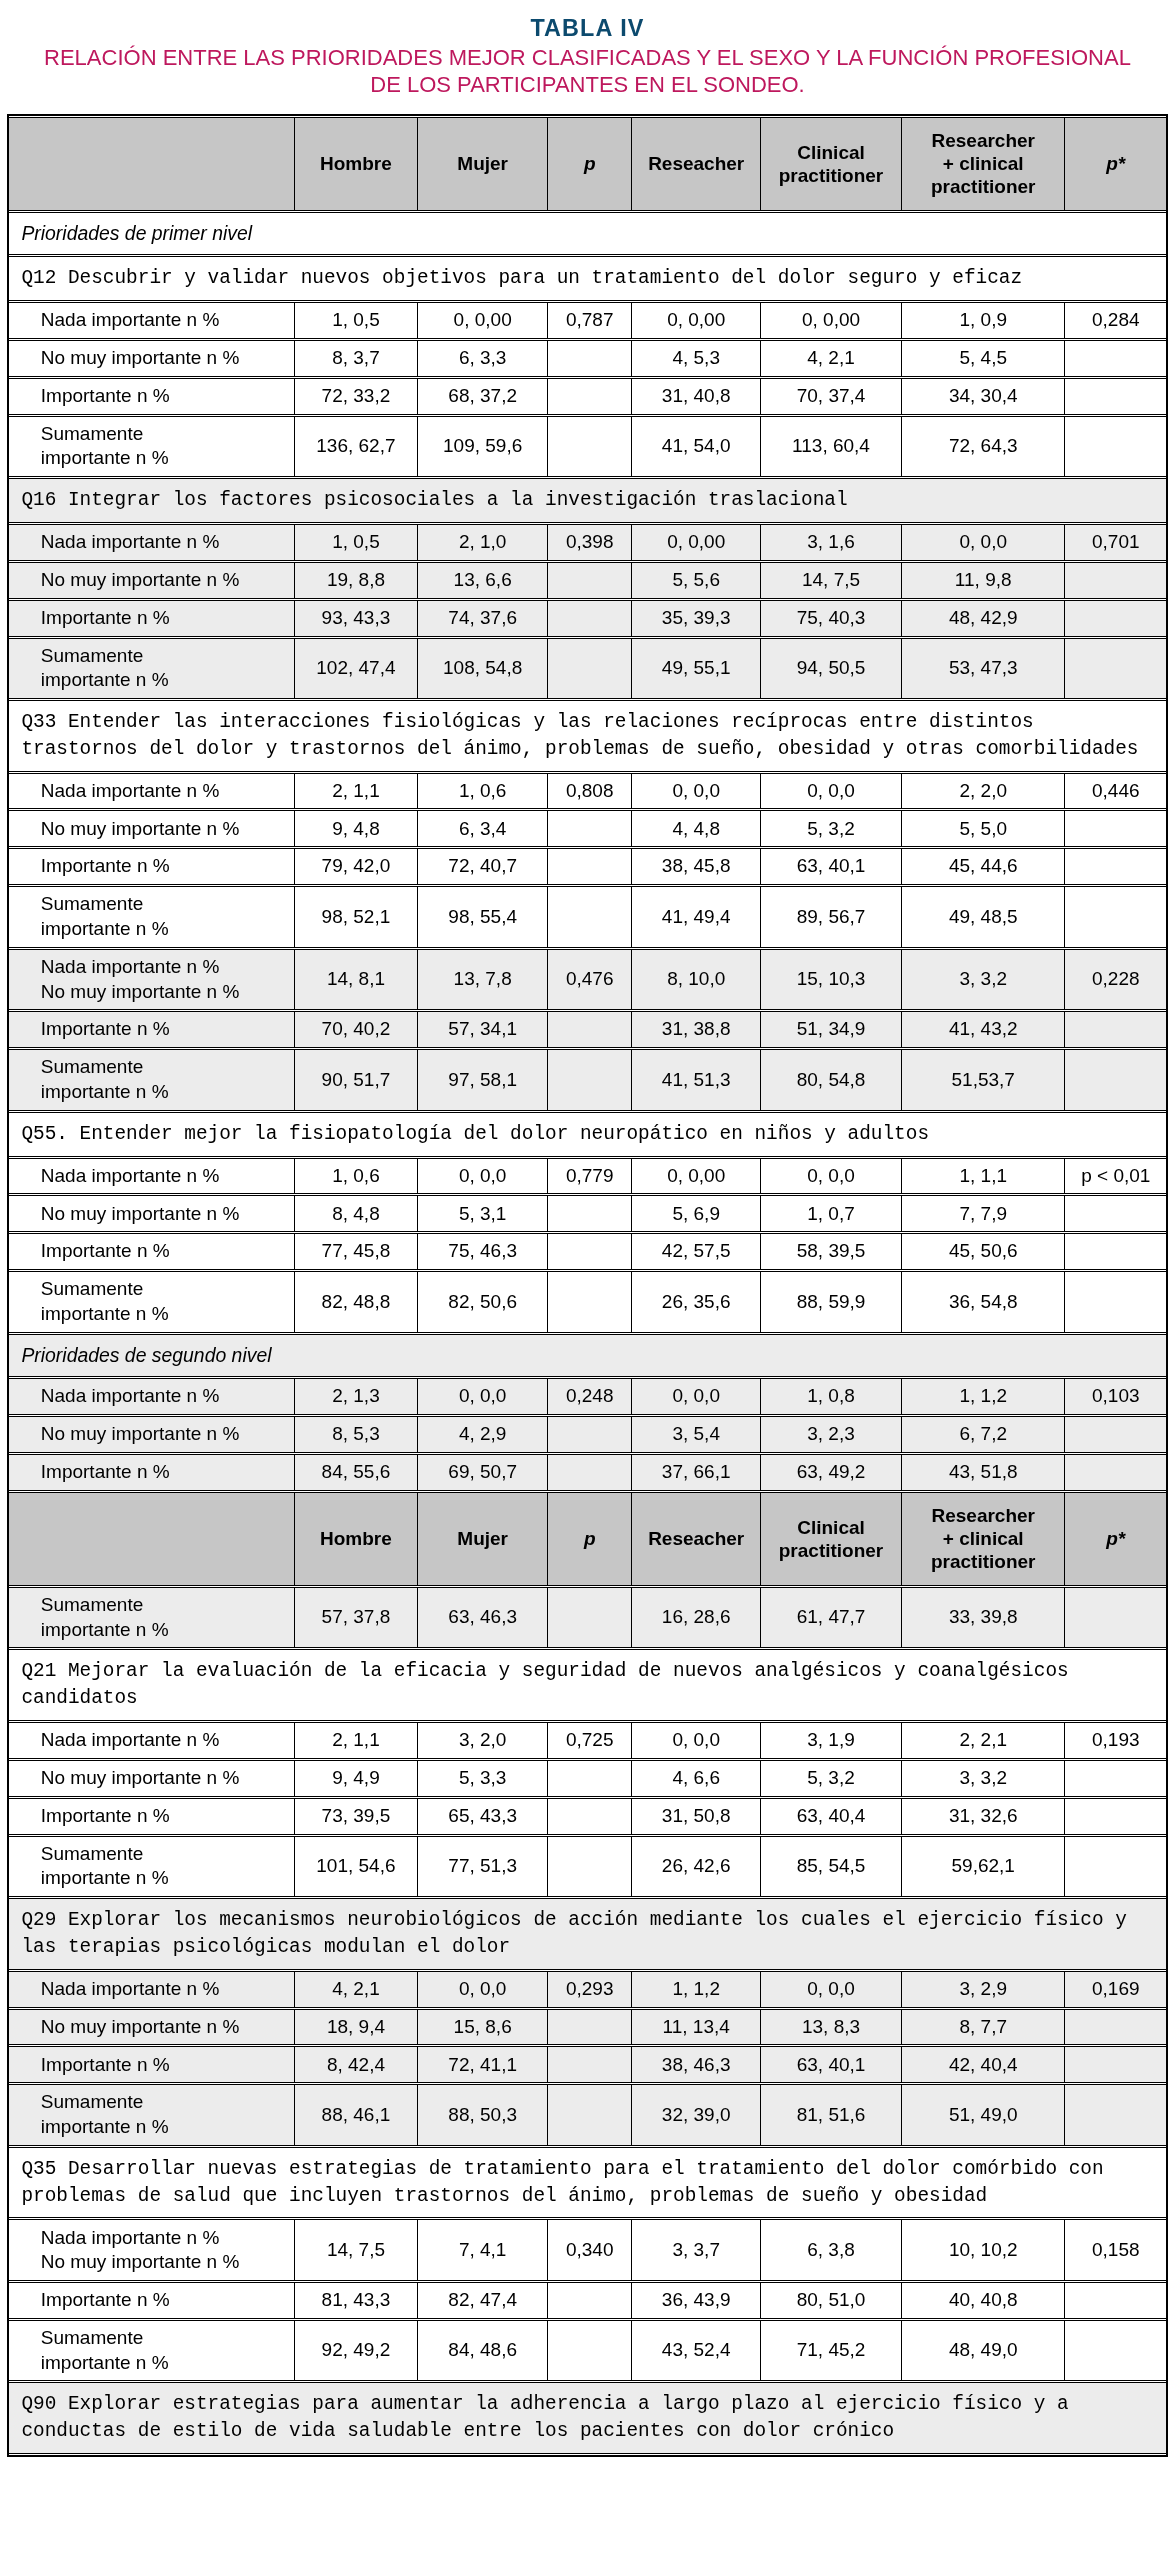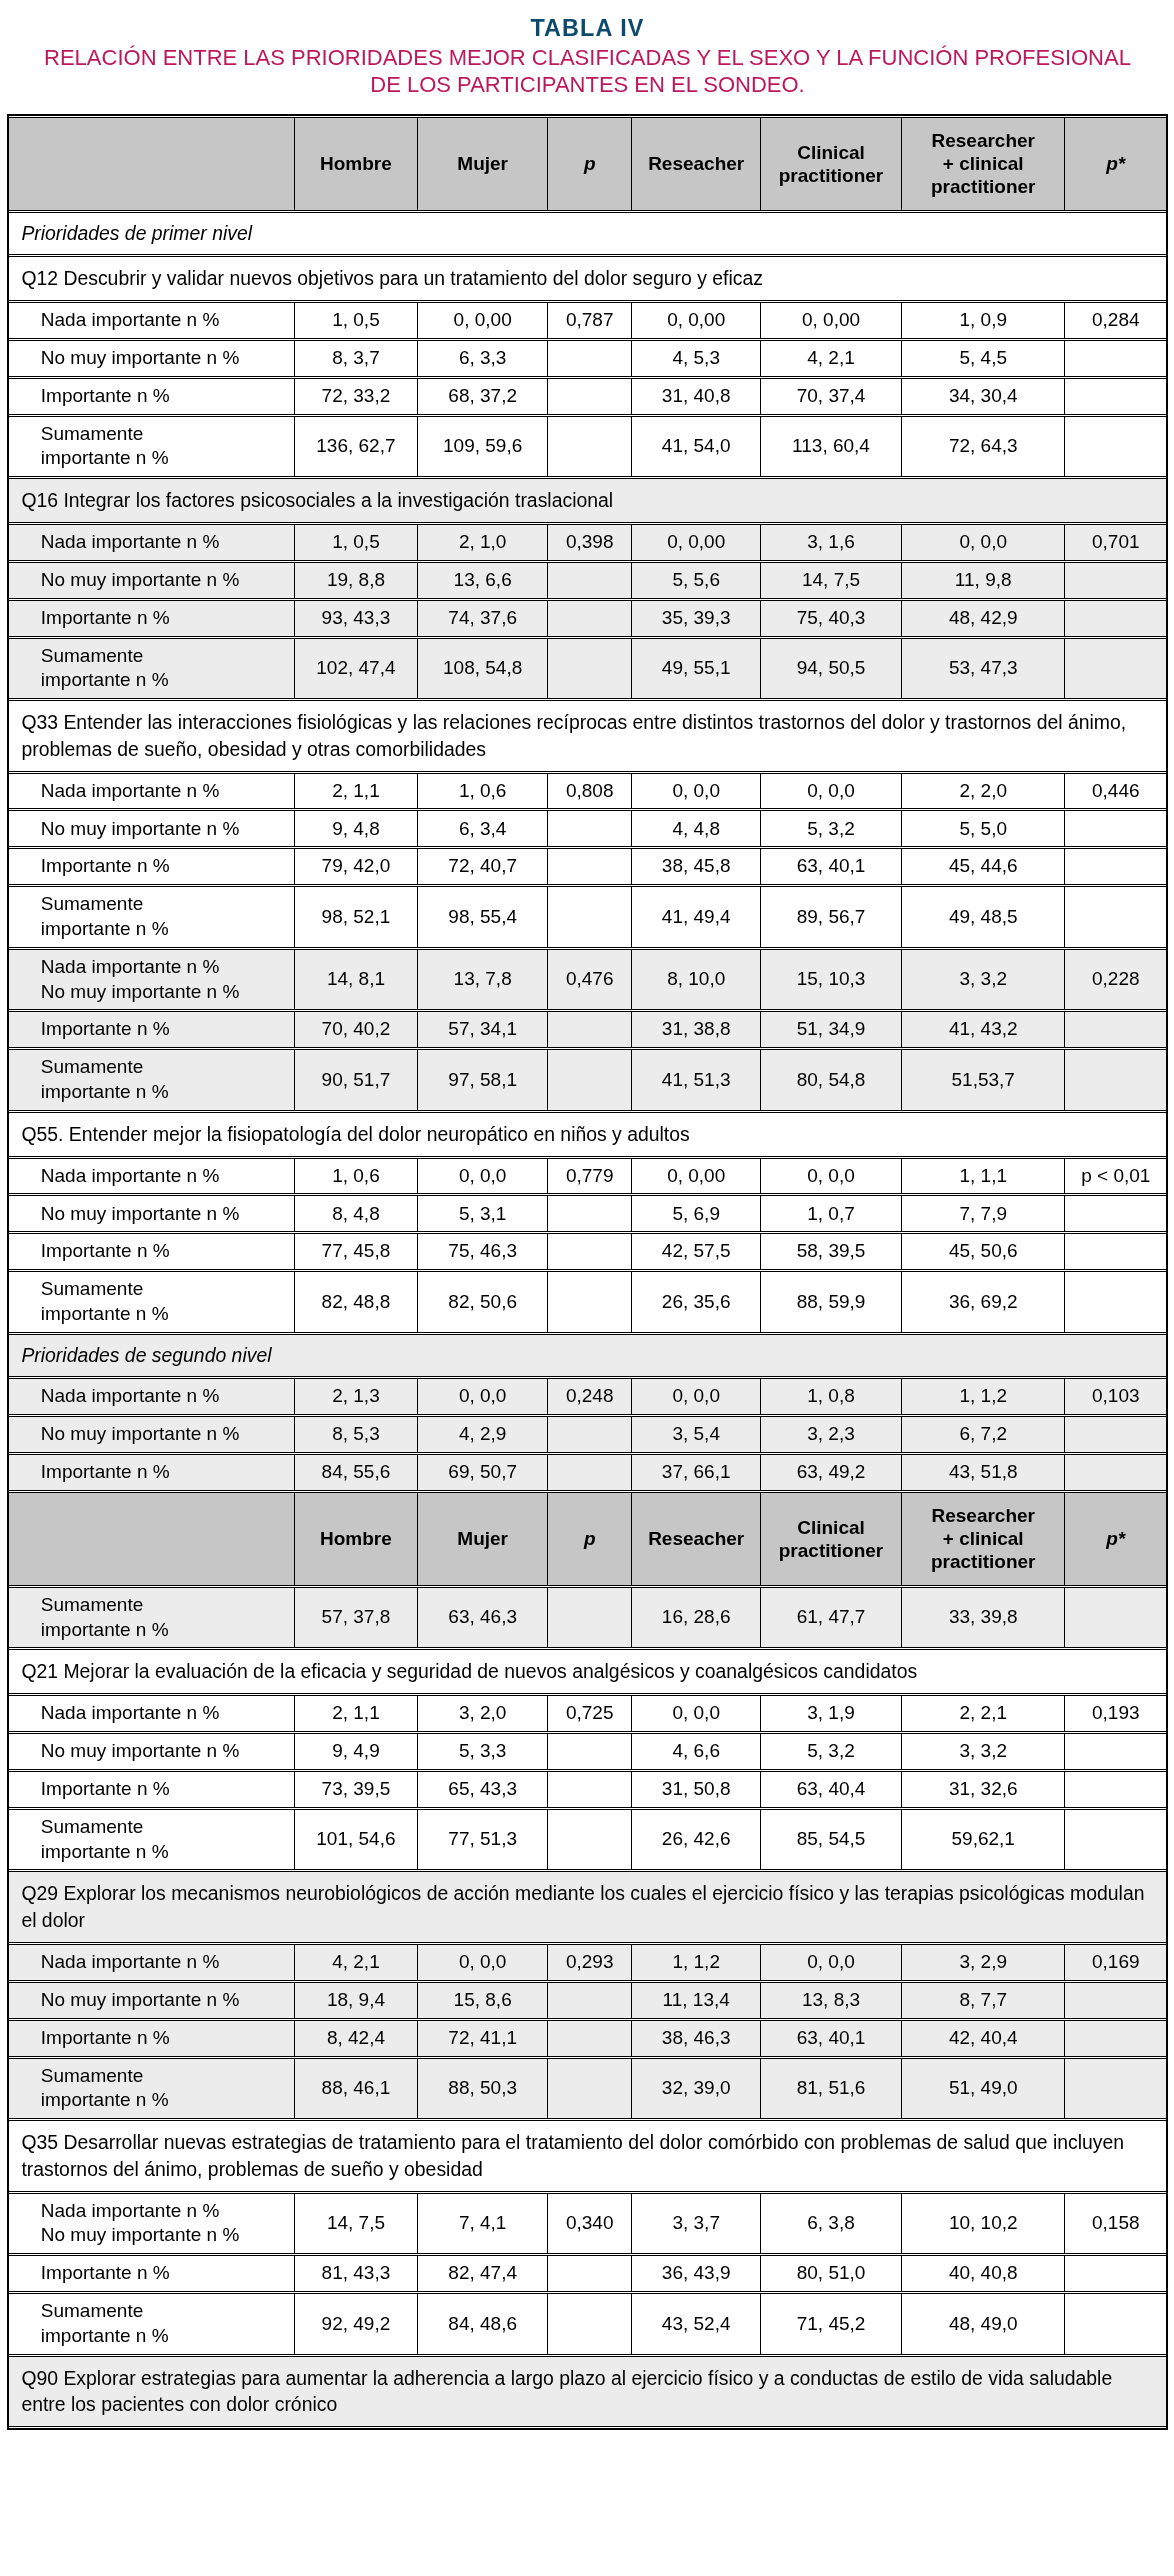--- a/index.html
+++ b/index.html
@@ -15,21 +15,21 @@
   th,td{border-top:1.1px solid #000;border-bottom:1.1px solid #000;border-left:1.1px solid #000;
         vertical-align:middle;overflow:hidden;}
   th:first-child,td:first-child{border-left:none;margin-left:28px;}
   tr.head th{background:#c6c6c6;font-weight:700;font-size:19px;line-height:1.22;
              text-align:center;padding:11.4px 3.4px;white-space:pre-line;}
   tr.shaded td{background:#ececec;}
   tr.plain td{background:#ffffff;}
   td.group{font-size:19.4px;font-style:italic;text-align:left;
            padding:8px 6.8px 8px 12.6px;line-height:1.3;}
   td.question{font-size:19.4px;text-align:left;padding:8px 8px 8px 12.6px;
-              line-height:1.38;white-space:pre-line;}
+              line-height:1.38;white-space:pre-line;font-family:Liberation Mono, monospace;}
   td.rowlabel{font-size:19px;text-align:left;padding:5.1px 3.4px 5.1px 32px;
               line-height:1.3;white-space:pre-line;}
   td.num{font-size:19px;text-align:center;padding:5.1px 2.3px;line-height:1.3;}
   th.italic{font-style:italic;}
 </style>
 </head>
 <body>
 
 <div class="page">
   <div class="title-block">
@@ -264,21 +264,21 @@
           <td class="num"></td>
         </tr>
         <tr class="plain">
           <td class="rowlabel">Sumamente
 importante n %</td>
           <td class="num">82, 48,8</td>
           <td class="num">82, 50,6</td>
           <td class="num"></td>
           <td class="num">26, 35,6</td>
           <td class="num">88, 59,9</td>
-          <td class="num">36, 69,2</td>
+          <td class="num">36, 54,8</td>
           <td class="num"></td>
         </tr>
         <tr class="shaded">
           <td colspan="8" class="group">Prioridades de segundo nivel</td>
         </tr>
         <tr class="shaded">
           <td class="rowlabel">Nada importante n %</td>
           <td class="num">2, 1,3</td>
           <td class="num">0, 0,0</td>
           <td class="num">0,248</td>

